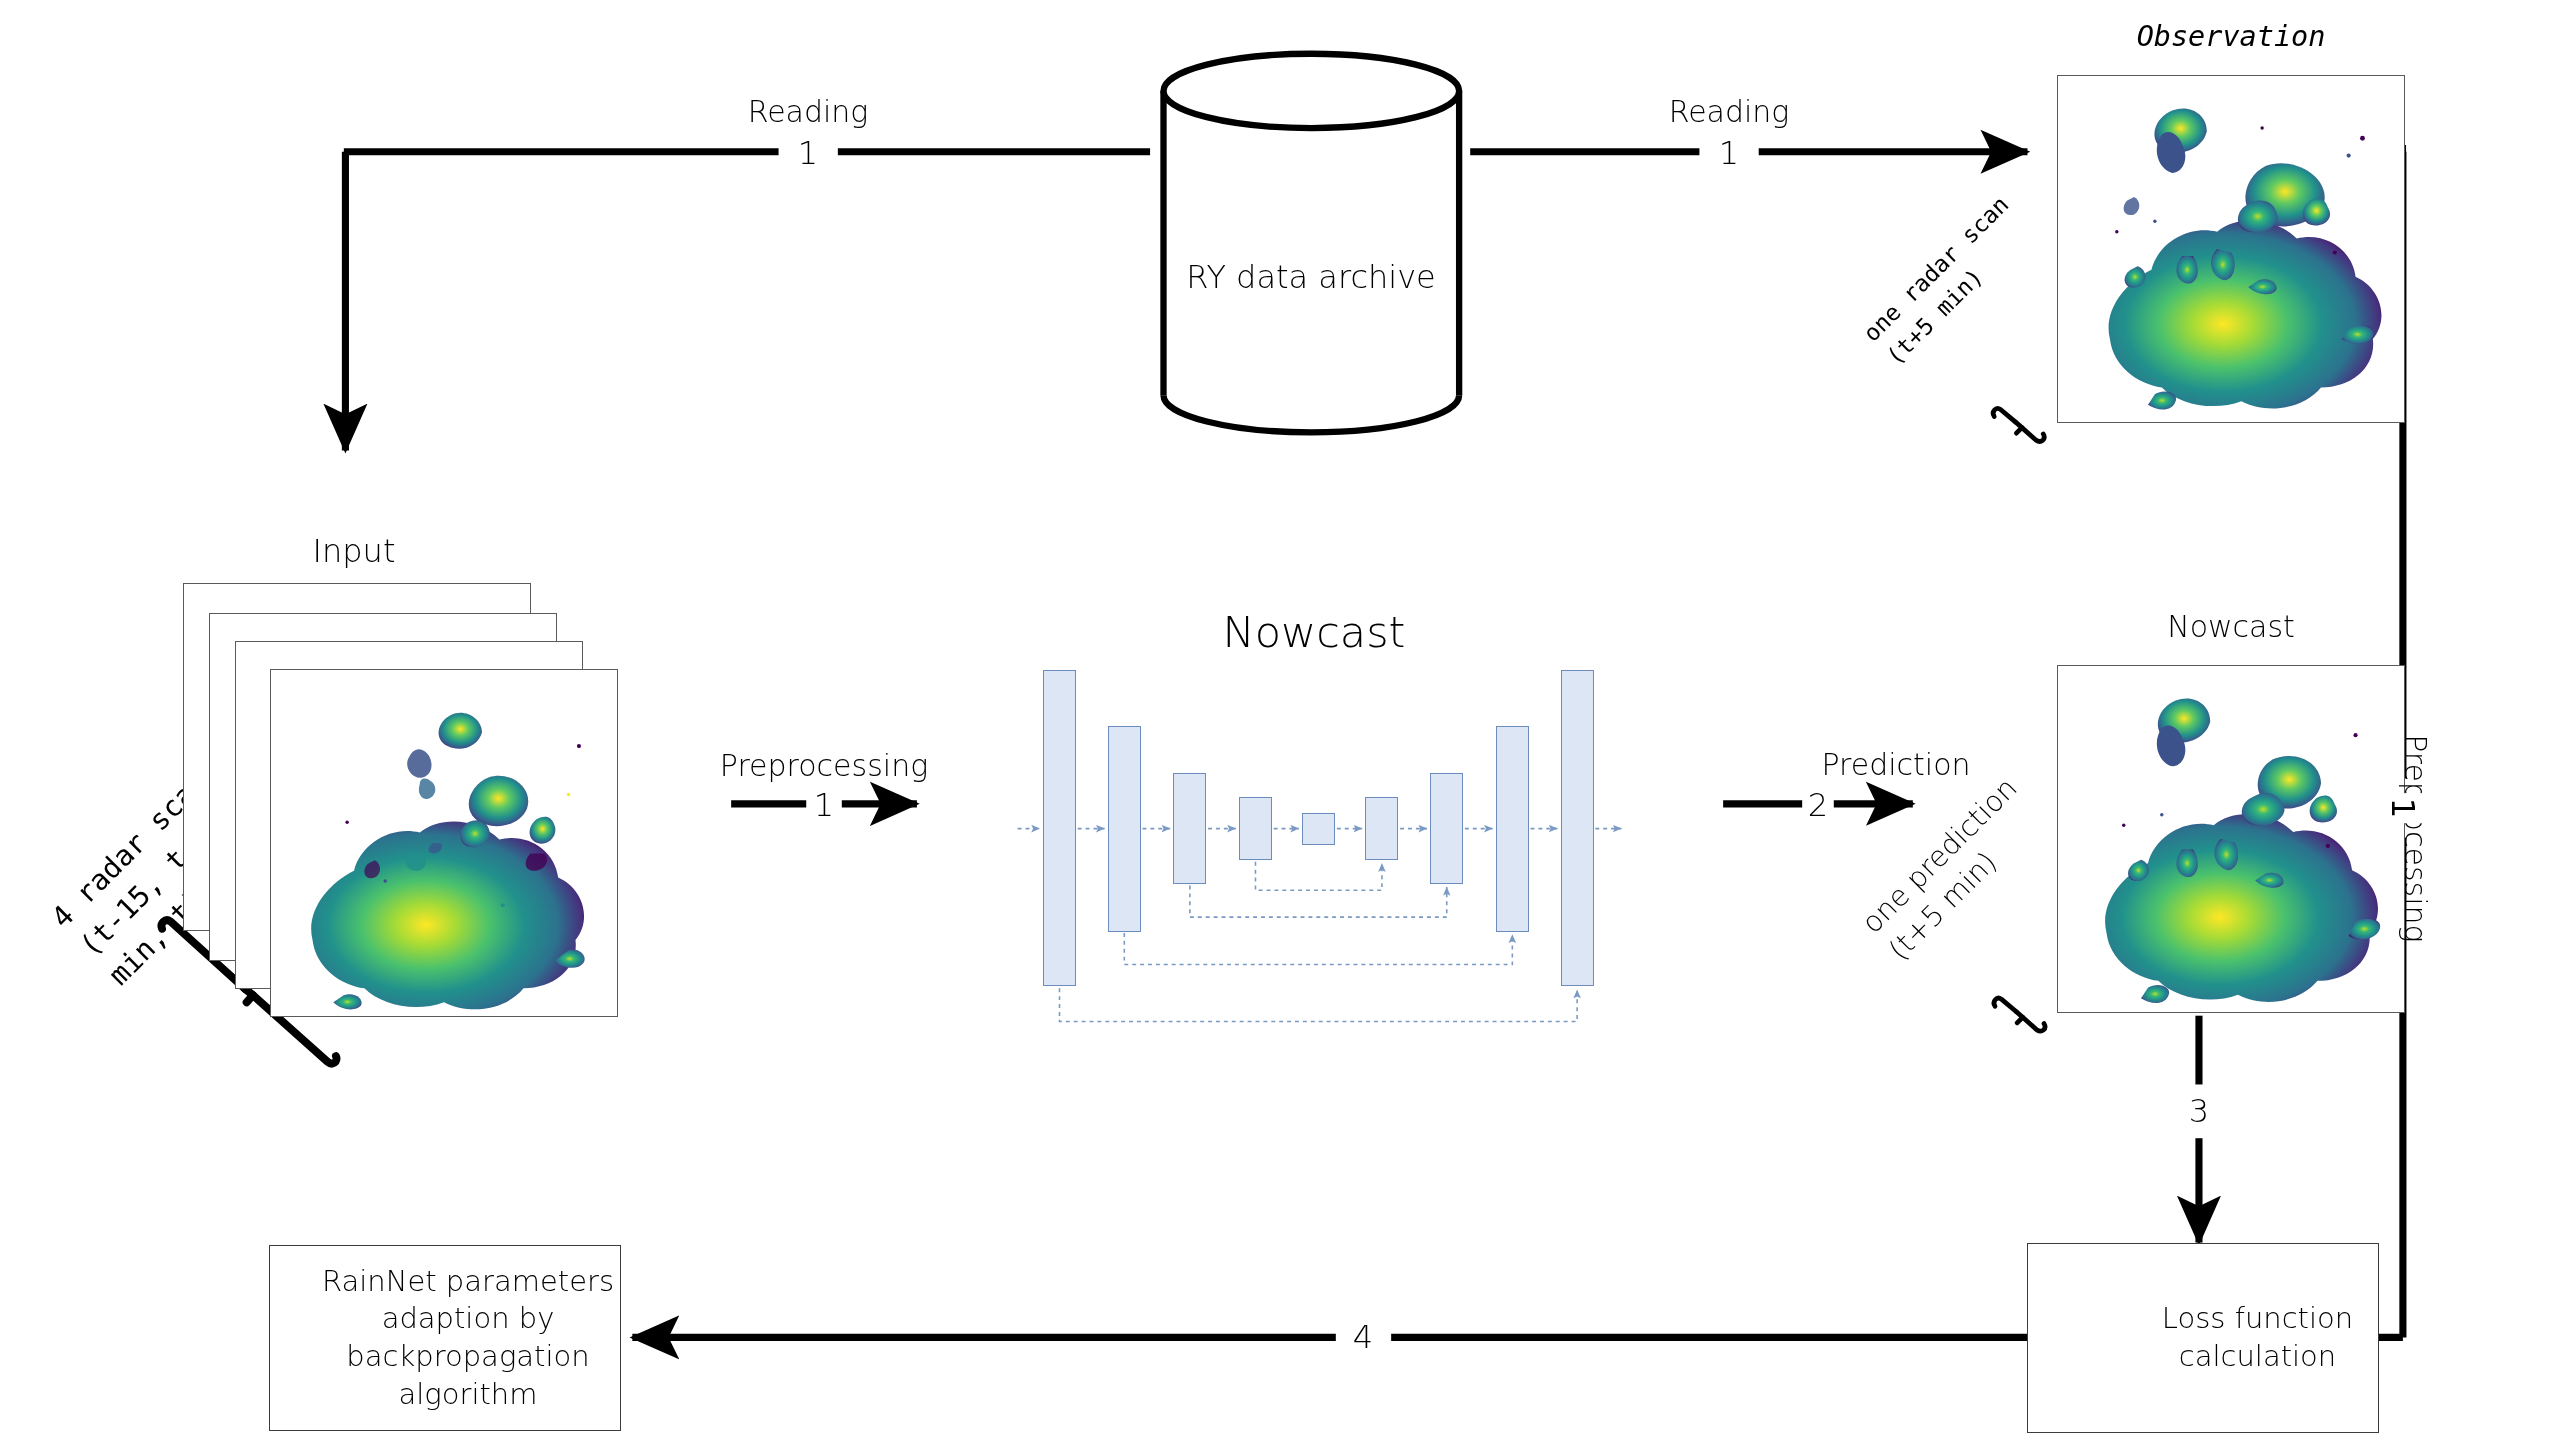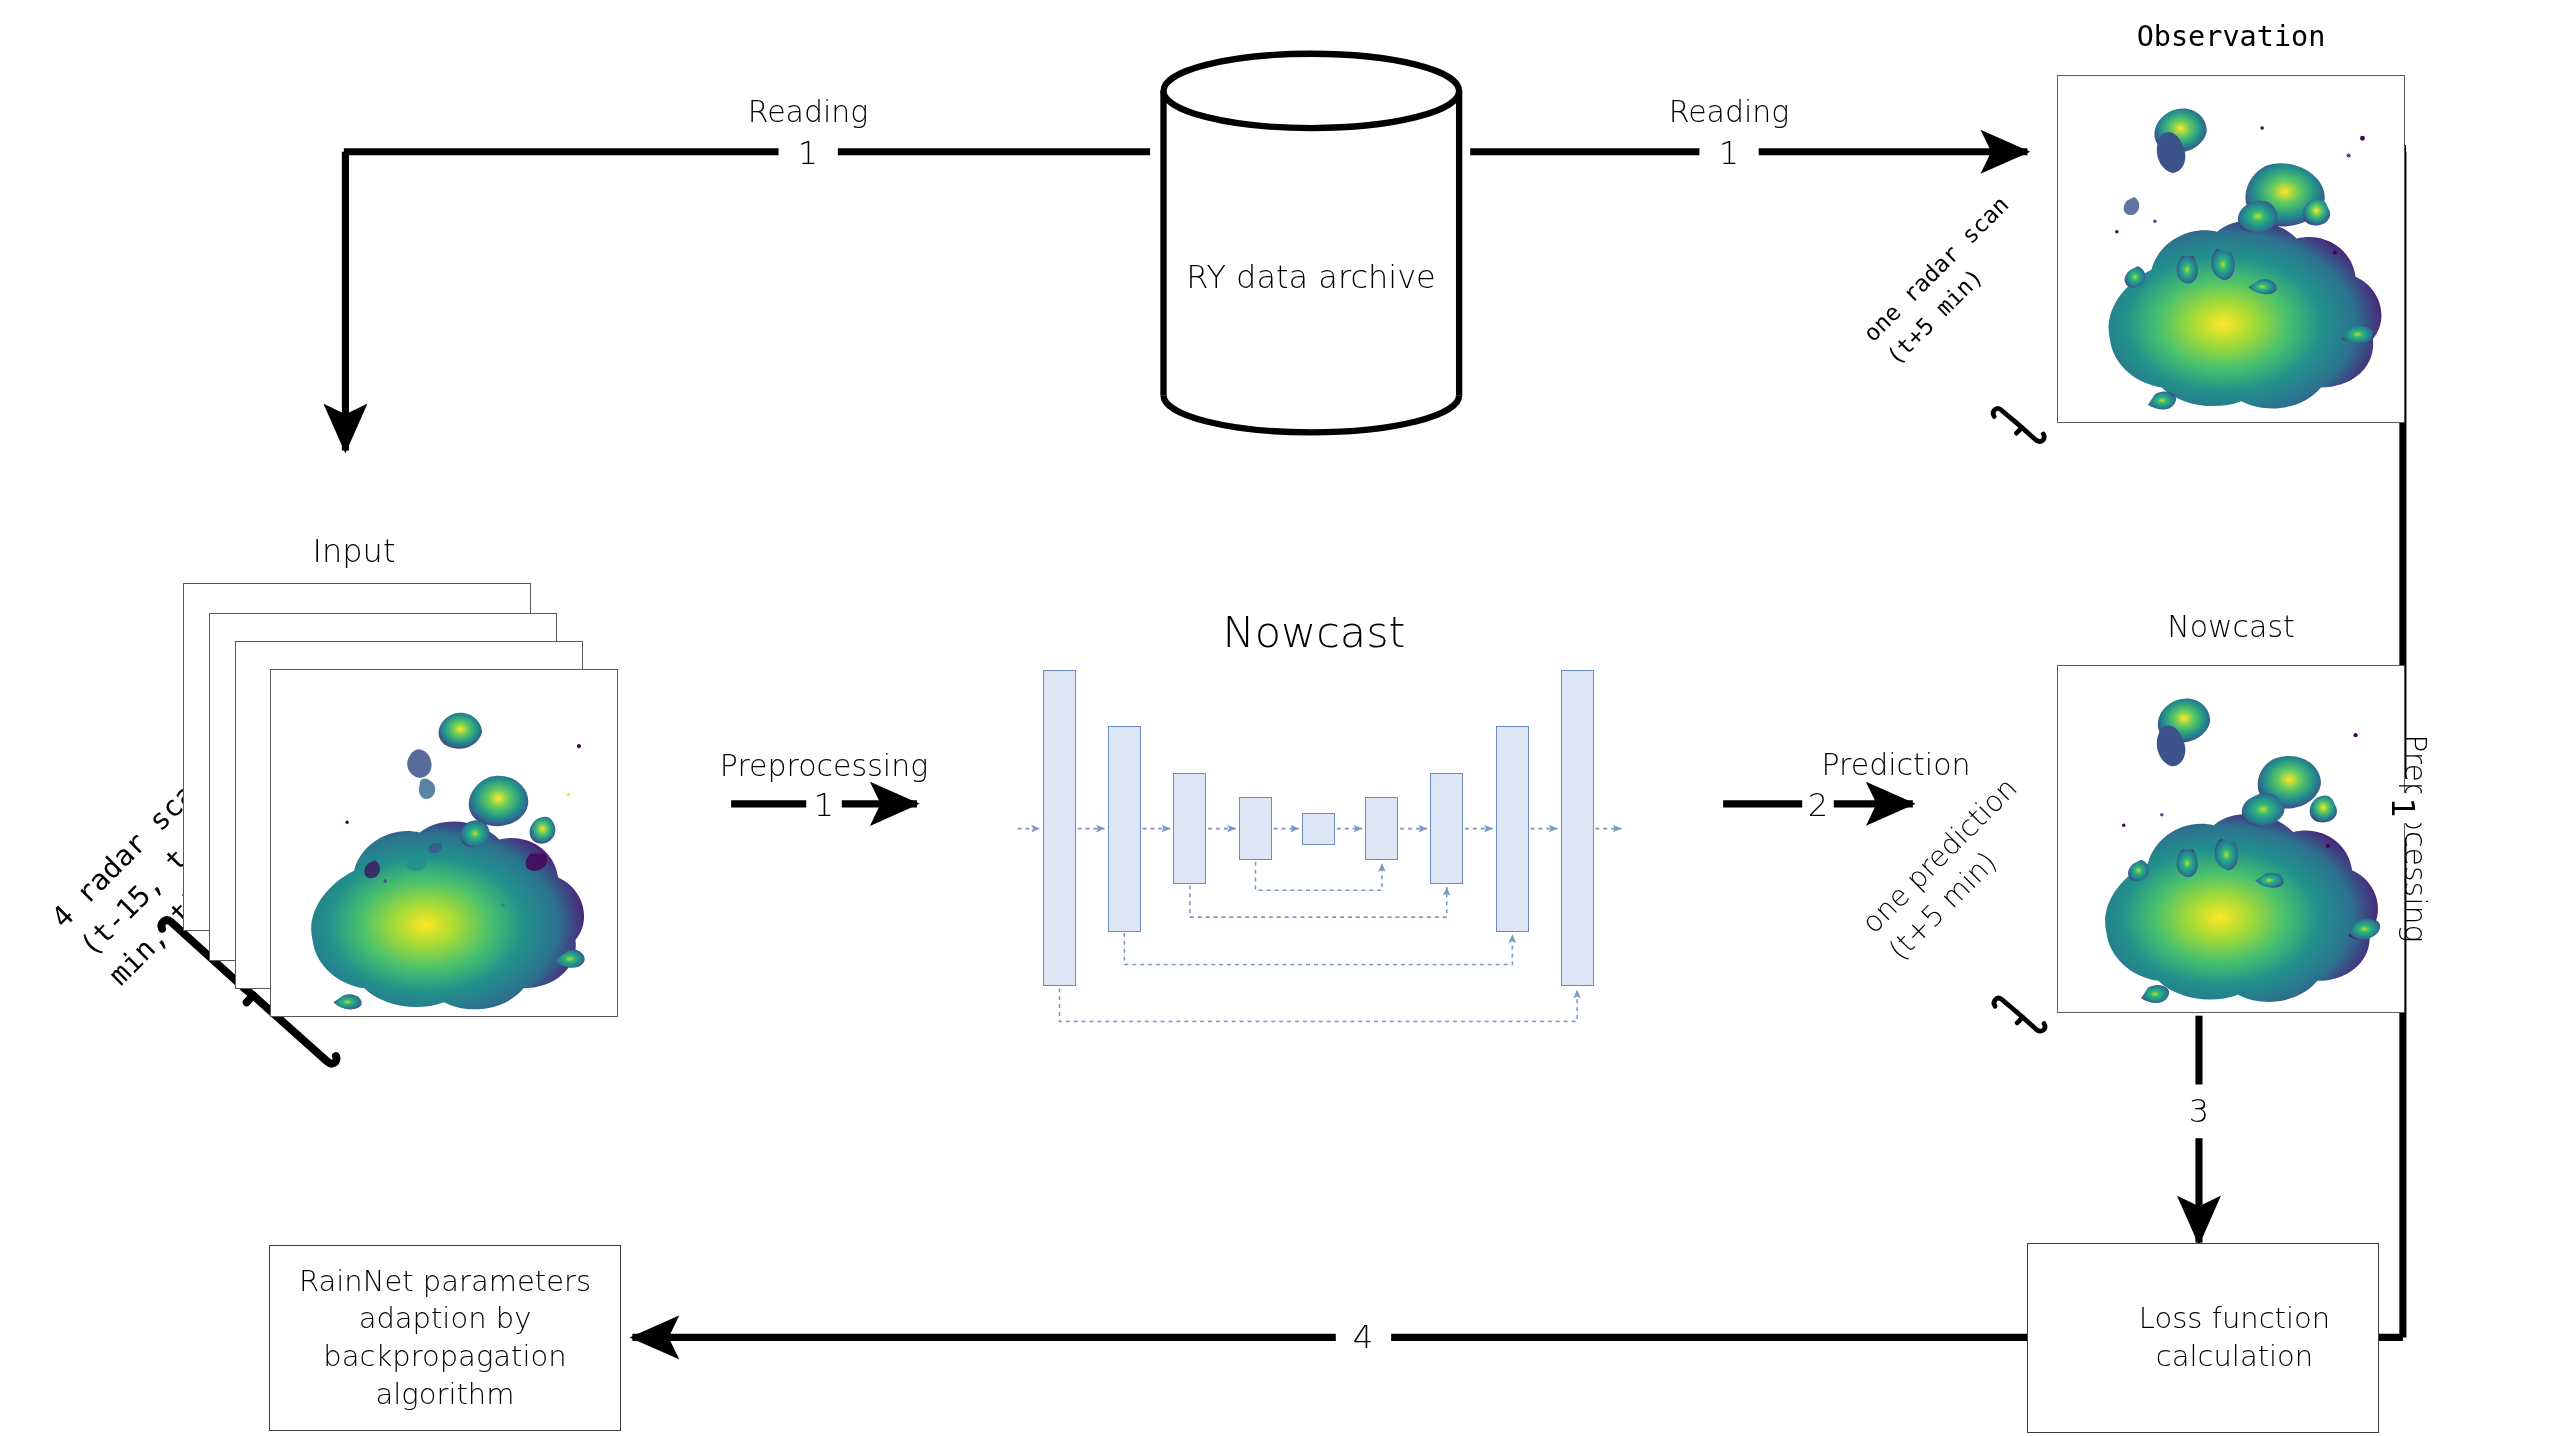--- a/index.html
+++ b/index.html
@@ -2,25 +2,25 @@
 <html style="font-size:12.6px"><head>
 <meta charset="utf-8">
 <style>
   html,body{margin:0;padding:0;background:#fff;}
   body{width:2576px;height:1437px;position:relative;overflow:hidden;
        font-family:"DejaVu Sans",sans-serif;color:#000;}
   .stage{position:absolute;left:0;top:0;width:2576px;height:1437px;}
   svg.layer{position:absolute;left:0;top:0;width:2576px;height:1437px;overflow:visible;}
   .txt{position:absolute;white-space:pre;}
   .sans{font-family:"DejaVu Sans",sans-serif;font-weight:300;text-align:center;}
-  .mono{font-family:"DejaVu Sans Mono",monospace;}
+  .mono{font-family:"DejaVu Sans Mono",monospace;font-style:italic;}
   .ctr{transform:translate(-50%,-50%);}
   .num{font-size:32px;background:#fff;padding:0 4px;}
   .boxlabel{position:absolute;display:flex;align-items:center;justify-content:center;
-            text-align:center;line-height:1.30;}
+            text-align:center;line-height:1.30;margin-left:23px;}
   .panel{position:absolute;background:#fff;border:1.6px solid #3c3c3c;box-sizing:border-box;}
   .panelthin{border:1.3px solid #5a5a5a;}
   .radar{position:absolute;left:0;top:0;width:100%;height:100%;}
   .netblk{position:absolute;background:#dce6f5;border:1.1px solid #6b8cbd;box-sizing:border-box;}
 </style>
 </head>
 <body>
 
 <div class="stage">
 

